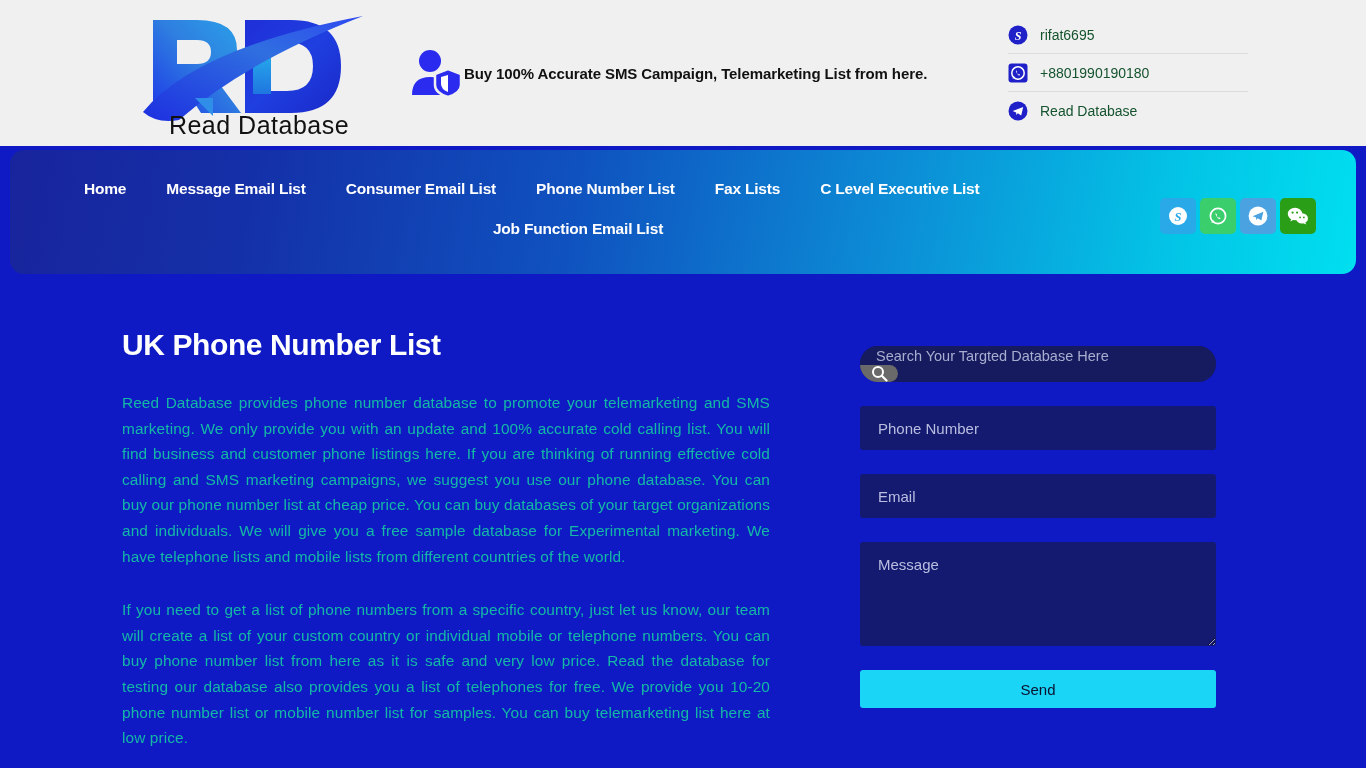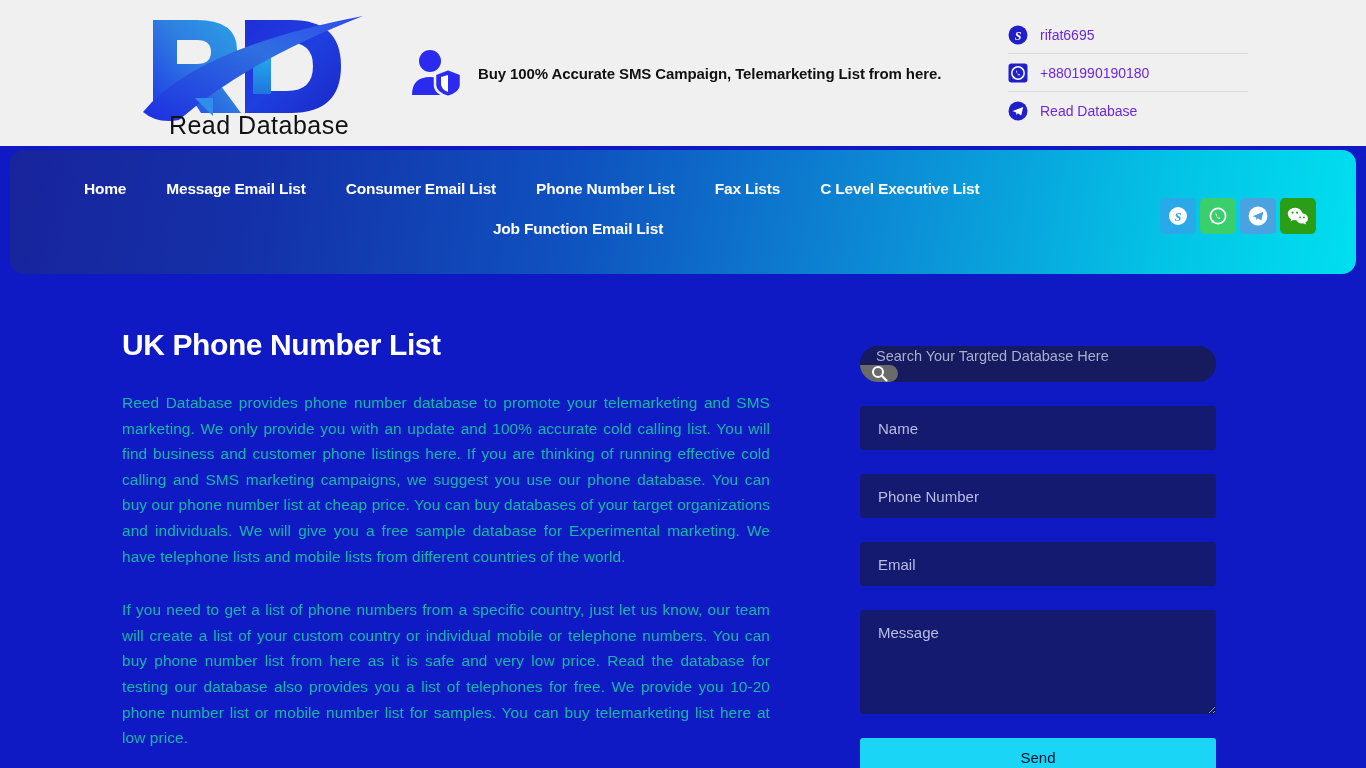--- a/index.html
+++ b/index.html
@@ -33,21 +33,20 @@
     align-items: center;
     justify-content: center;
     flex-shrink: 0;
   }
   .logo-svg { display: block; }
 
   .tagline-block {
     display: flex;
     align-items: center;
     margin-left: 8px;
-    gap: 14px;
   }
   .tagline-icon { flex-shrink: 0; display: block; }
   .tagline-text {
     font-size: 15px;
     font-weight: bold;
     color: #111111;
     letter-spacing: -0.1px;
     white-space: nowrap;
   }
 
@@ -60,21 +59,21 @@
   .contact-row {
     display: flex;
     align-items: center;
     gap: 12px;
     height: 38px;
     border-bottom: 1px solid #dcdcdc;
   }
   .contact-row:last-child { border-bottom: none; }
   .contact-text {
     font-size: 14px;
-    color: #6d28d9;
+    color: #14532d;
     white-space: nowrap;
   }
   .c-icon { flex-shrink: 0; display: block; }
 
   
   .nav-outer {
     padding: 4px 10px 0 10px;
   }
   .nav-bar {
     position: relative;
@@ -393,21 +392,20 @@
     <div class="search-wrap">
       <input class="search-input" type="text" placeholder="Search Your Targted Database Here" style="">
       <button class="search-btn">
         <svg width="17" height="17" viewBox="0 0 17 17">
           <circle cx="7" cy="7" r="5" fill="none" stroke="#ffffff" stroke-width="2"></circle>
           <line x1="10.8" y1="10.8" x2="15.5" y2="15.5" stroke="#ffffff" stroke-width="2.2" stroke-linecap="round"></line>
         </svg>
       </button>
     </div>
 
-    <input class="field" type="text" placeholder="Name" style="">
 
     <input class="field" type="text" placeholder="Phone Number" style="">
 
     <input class="field" type="text" placeholder="Email" style="">
 
     <textarea class="field" placeholder="Message" style=""></textarea>
 
     <button class="send-btn">Send</button>
 
   </aside>

